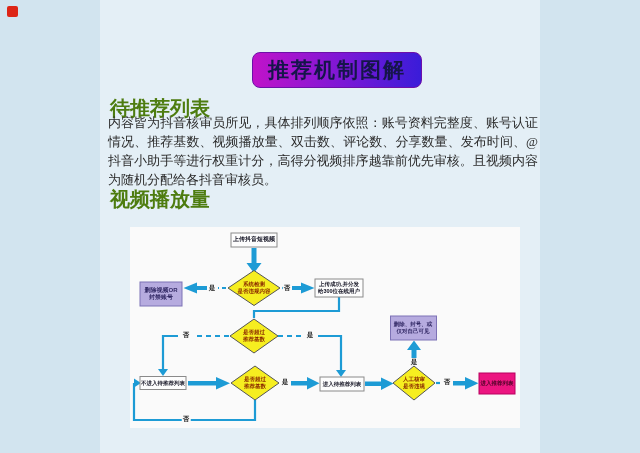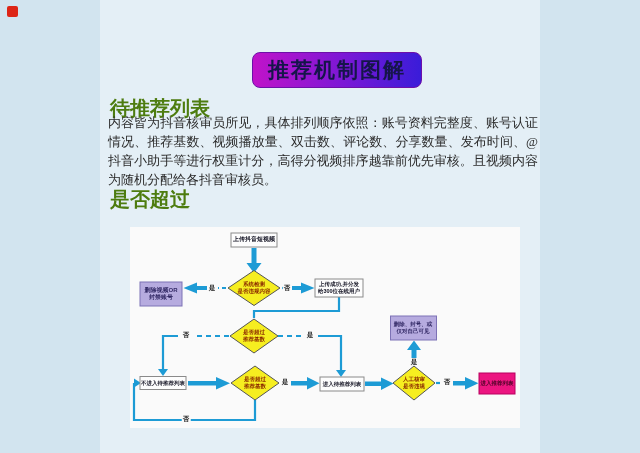--- a/index.html
+++ b/index.html
@@ -33,21 +33,21 @@
   <div class="content-col"></div>
   <div class="corner-icon"></div>
 
   <div class="title-badge">
     <span>推荐机制图解</span>
   </div>
 
   <div class="sec-heading" style="top:95px">待推荐列表</div>
   <div class="sec-body" style="top:114px">内容皆为抖音核审员所见，具体排列顺序依照：账号资料完整度、账号认证情况、推荐基数、视频播放量、双击数、评论数、分享数量、发布时间、@抖音小助手等进行权重计分，高得分视频排序越靠前优先审核。且视频内容为随机分配给各抖音审核员。</div>
 
-  <div class="sec-heading" style="top:186px">是否超过</div>
+  <div class="sec-heading" style="top:186px">视频播放量</div>
 
   <div class="fc-panel">
     <svg class="fc-svg" width="390" height="201" viewBox="0 0 390 201">
 
       <polyline points="209,70 209,84 124,84 124,91" fill="none" stroke="#1d9bd5" stroke-width="2.2"></polyline>
       <line x1="99" y1="109" x2="64" y2="109" stroke="#1d9bd5" stroke-width="2.2" stroke-dasharray="5 4"></line>
       <polyline points="48,109 33,109 33,142" fill="none" stroke="#1d9bd5" stroke-width="2.2"></polyline>
       <polygon points="28,142 38,142 33,149" fill="#1d9bd5"></polygon>
       <line x1="148" y1="109" x2="172" y2="109" stroke="#1d9bd5" stroke-width="2.2" stroke-dasharray="5 4"></line>
       <polyline points="188,109 211,109 211,143" fill="none" stroke="#1d9bd5" stroke-width="2.2"></polyline>

